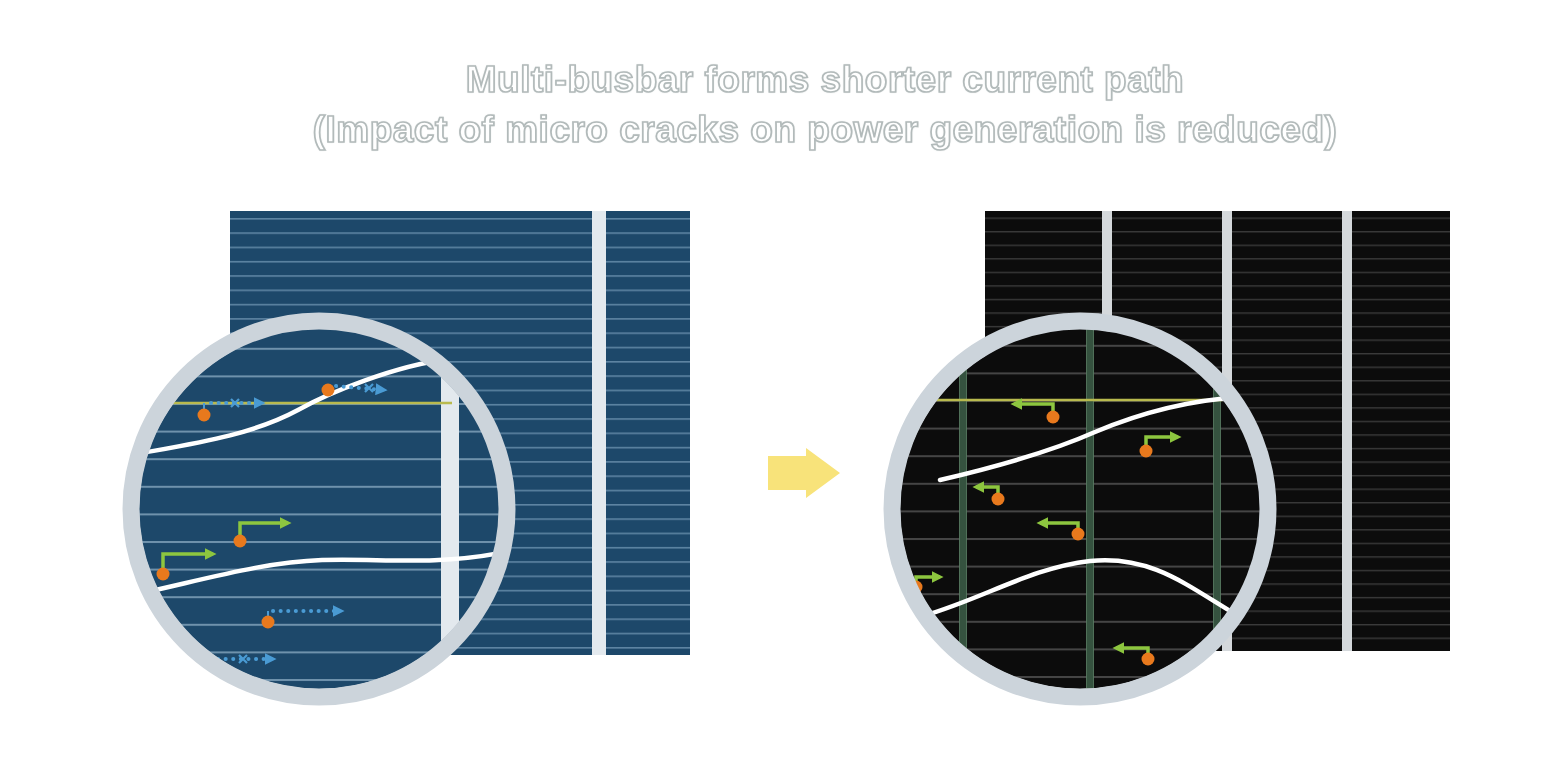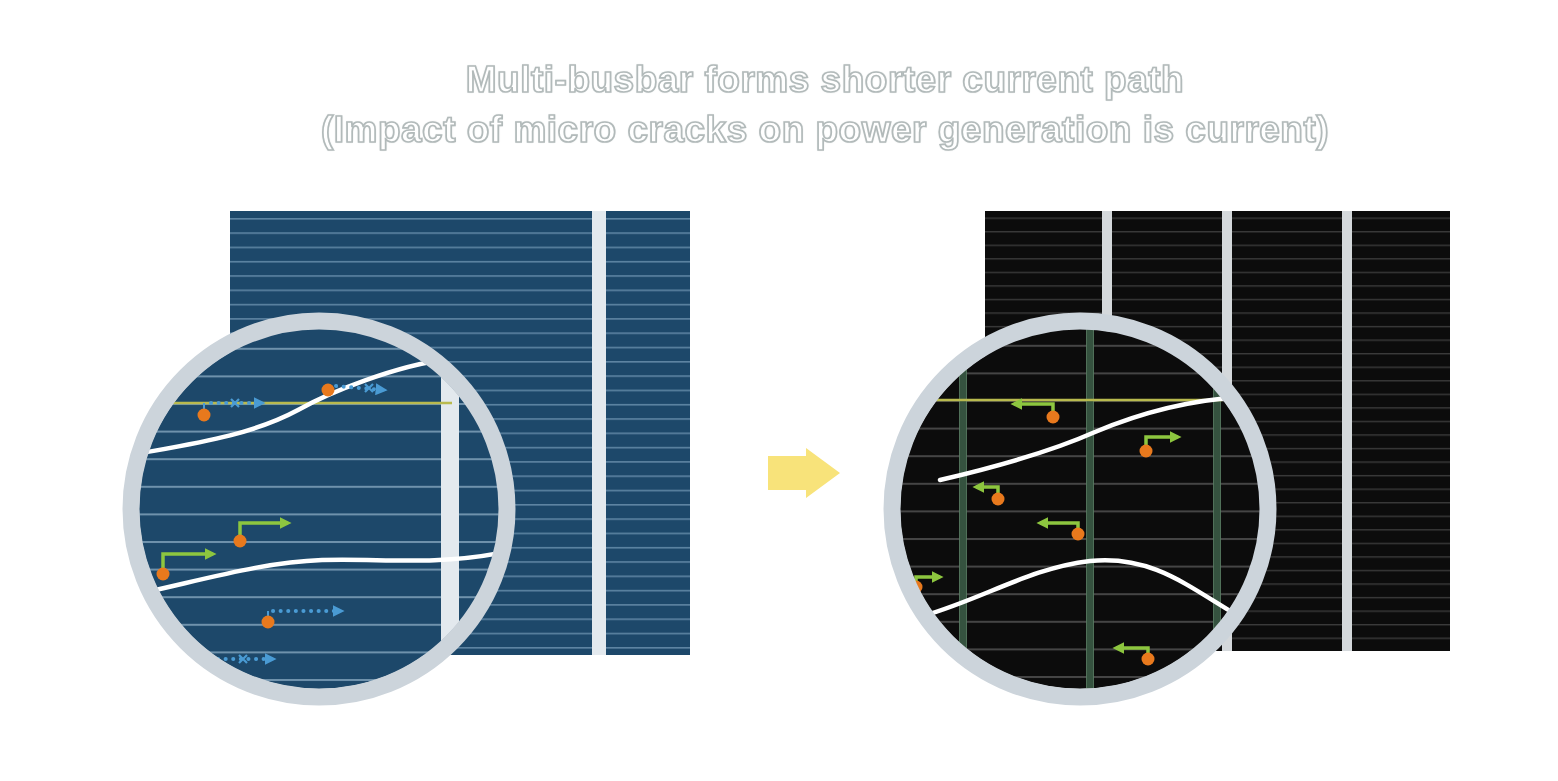--- a/index.html
+++ b/index.html
@@ -137,16 +137,16 @@
           <circle cx="916" cy="587" r="6.5"></circle>
           <circle cx="1148" cy="659" r="6.5"></circle>
         </g>
       </g>
       <circle cx="1080" cy="509" r="188" fill="none" stroke="#ccd4db" stroke-width="17"></circle>
     </g>
   </svg>
 
   <div class="title">
     <div>Multi-busbar forms shorter current path</div>
-    <div>(Impact of micro cracks on power generation is current)</div>
+    <div>(Impact of micro cracks on power generation is reduced)</div>
   </div>
 
 </div>
 
 </body></html>

